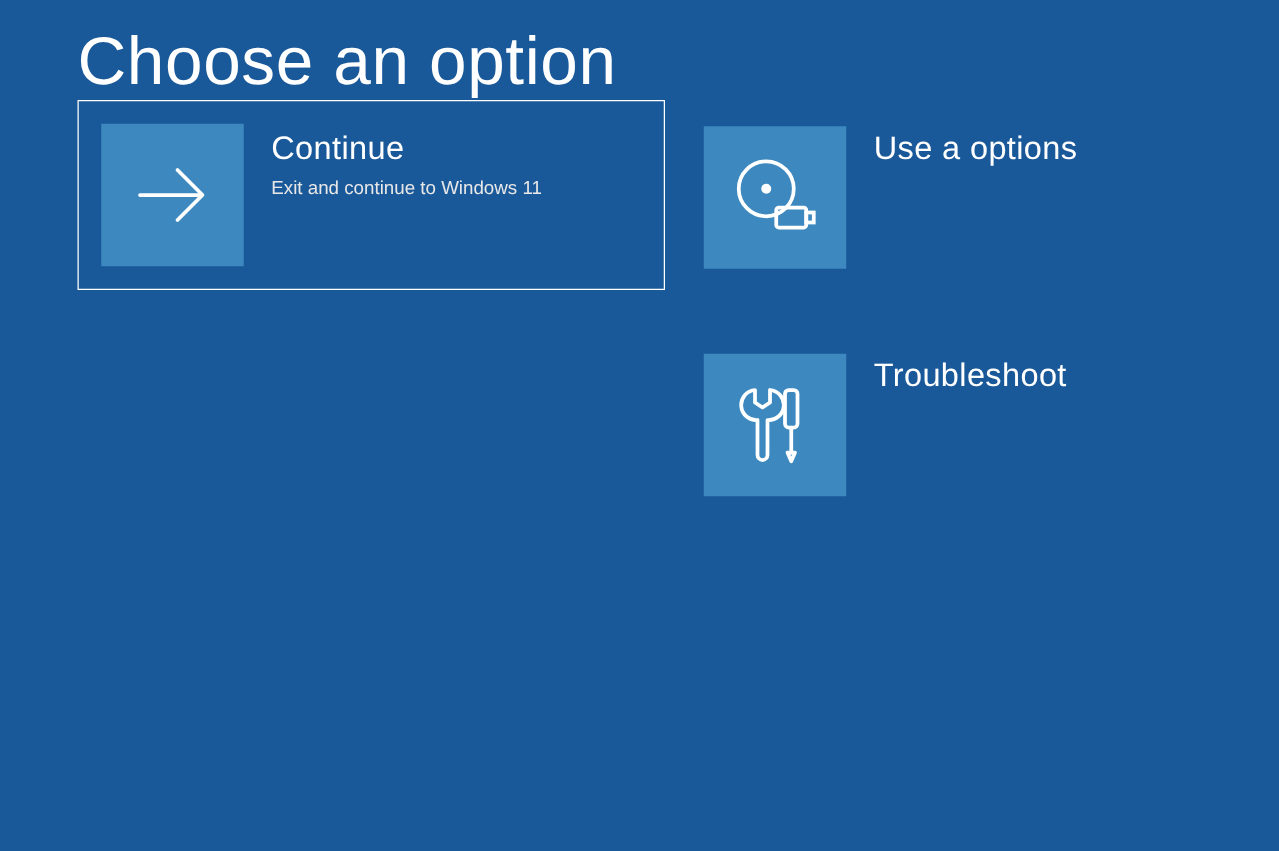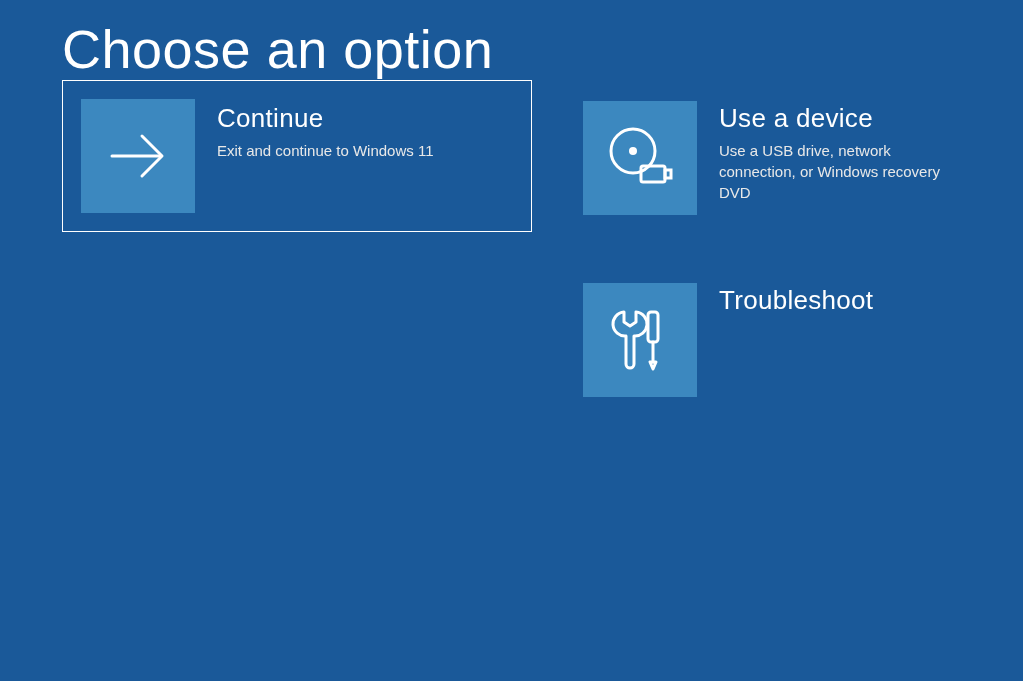--- a/index.html
+++ b/index.html
@@ -17,21 +17,21 @@
       padding: 18px 62px;
     }
     .page-title {
       font-size: 54px;
       font-weight: 300;
       letter-spacing: 0.5px;
     }
     .options-grid {
       display: grid;
       grid-template-columns: 470px 400px;
-      gap: 30px 50px;
+      gap: 30px 30px;
     }
     .option-tile {
       display: flex;
       align-items: flex-start;
       padding: 0;
       height: 152px;
       cursor: pointer;
       border: 1px solid transparent;
     }
     .option-tile.focused {
@@ -117,22 +117,21 @@
       <svg class="icon-svg-use" viewBox="0 0 70 70">
         <g stroke="#ffffff" stroke-width="3" fill="none">
           <circle cx="28" cy="28" r="22"></circle>
           <circle cx="28" cy="28" r="4" fill="#ffffff" stroke="none"></circle>
           <rect x="36" y="43" width="24" height="16" rx="2"></rect>
           <rect x="60" y="47" width="6" height="8"></rect>
         </g>
       </svg>
     </div>
     <div class="option-text">
-      <div class="option-title">Use a device</div>
-      <div class="option-desc">Use a USB drive, network connection, or Windows recovery DVD</div>
+      <div class="option-title">Use a options</div>
     </div>
   </div>
 
   <div></div>
 
   <div class="option-tile">
     <div class="option-icon-box">
       <svg class="icon-svg-trouble" viewBox="0 0 64 68">
         <g stroke="#ffffff" stroke-width="3" fill="none" stroke-linecap="round" stroke-linejoin="round">
 

